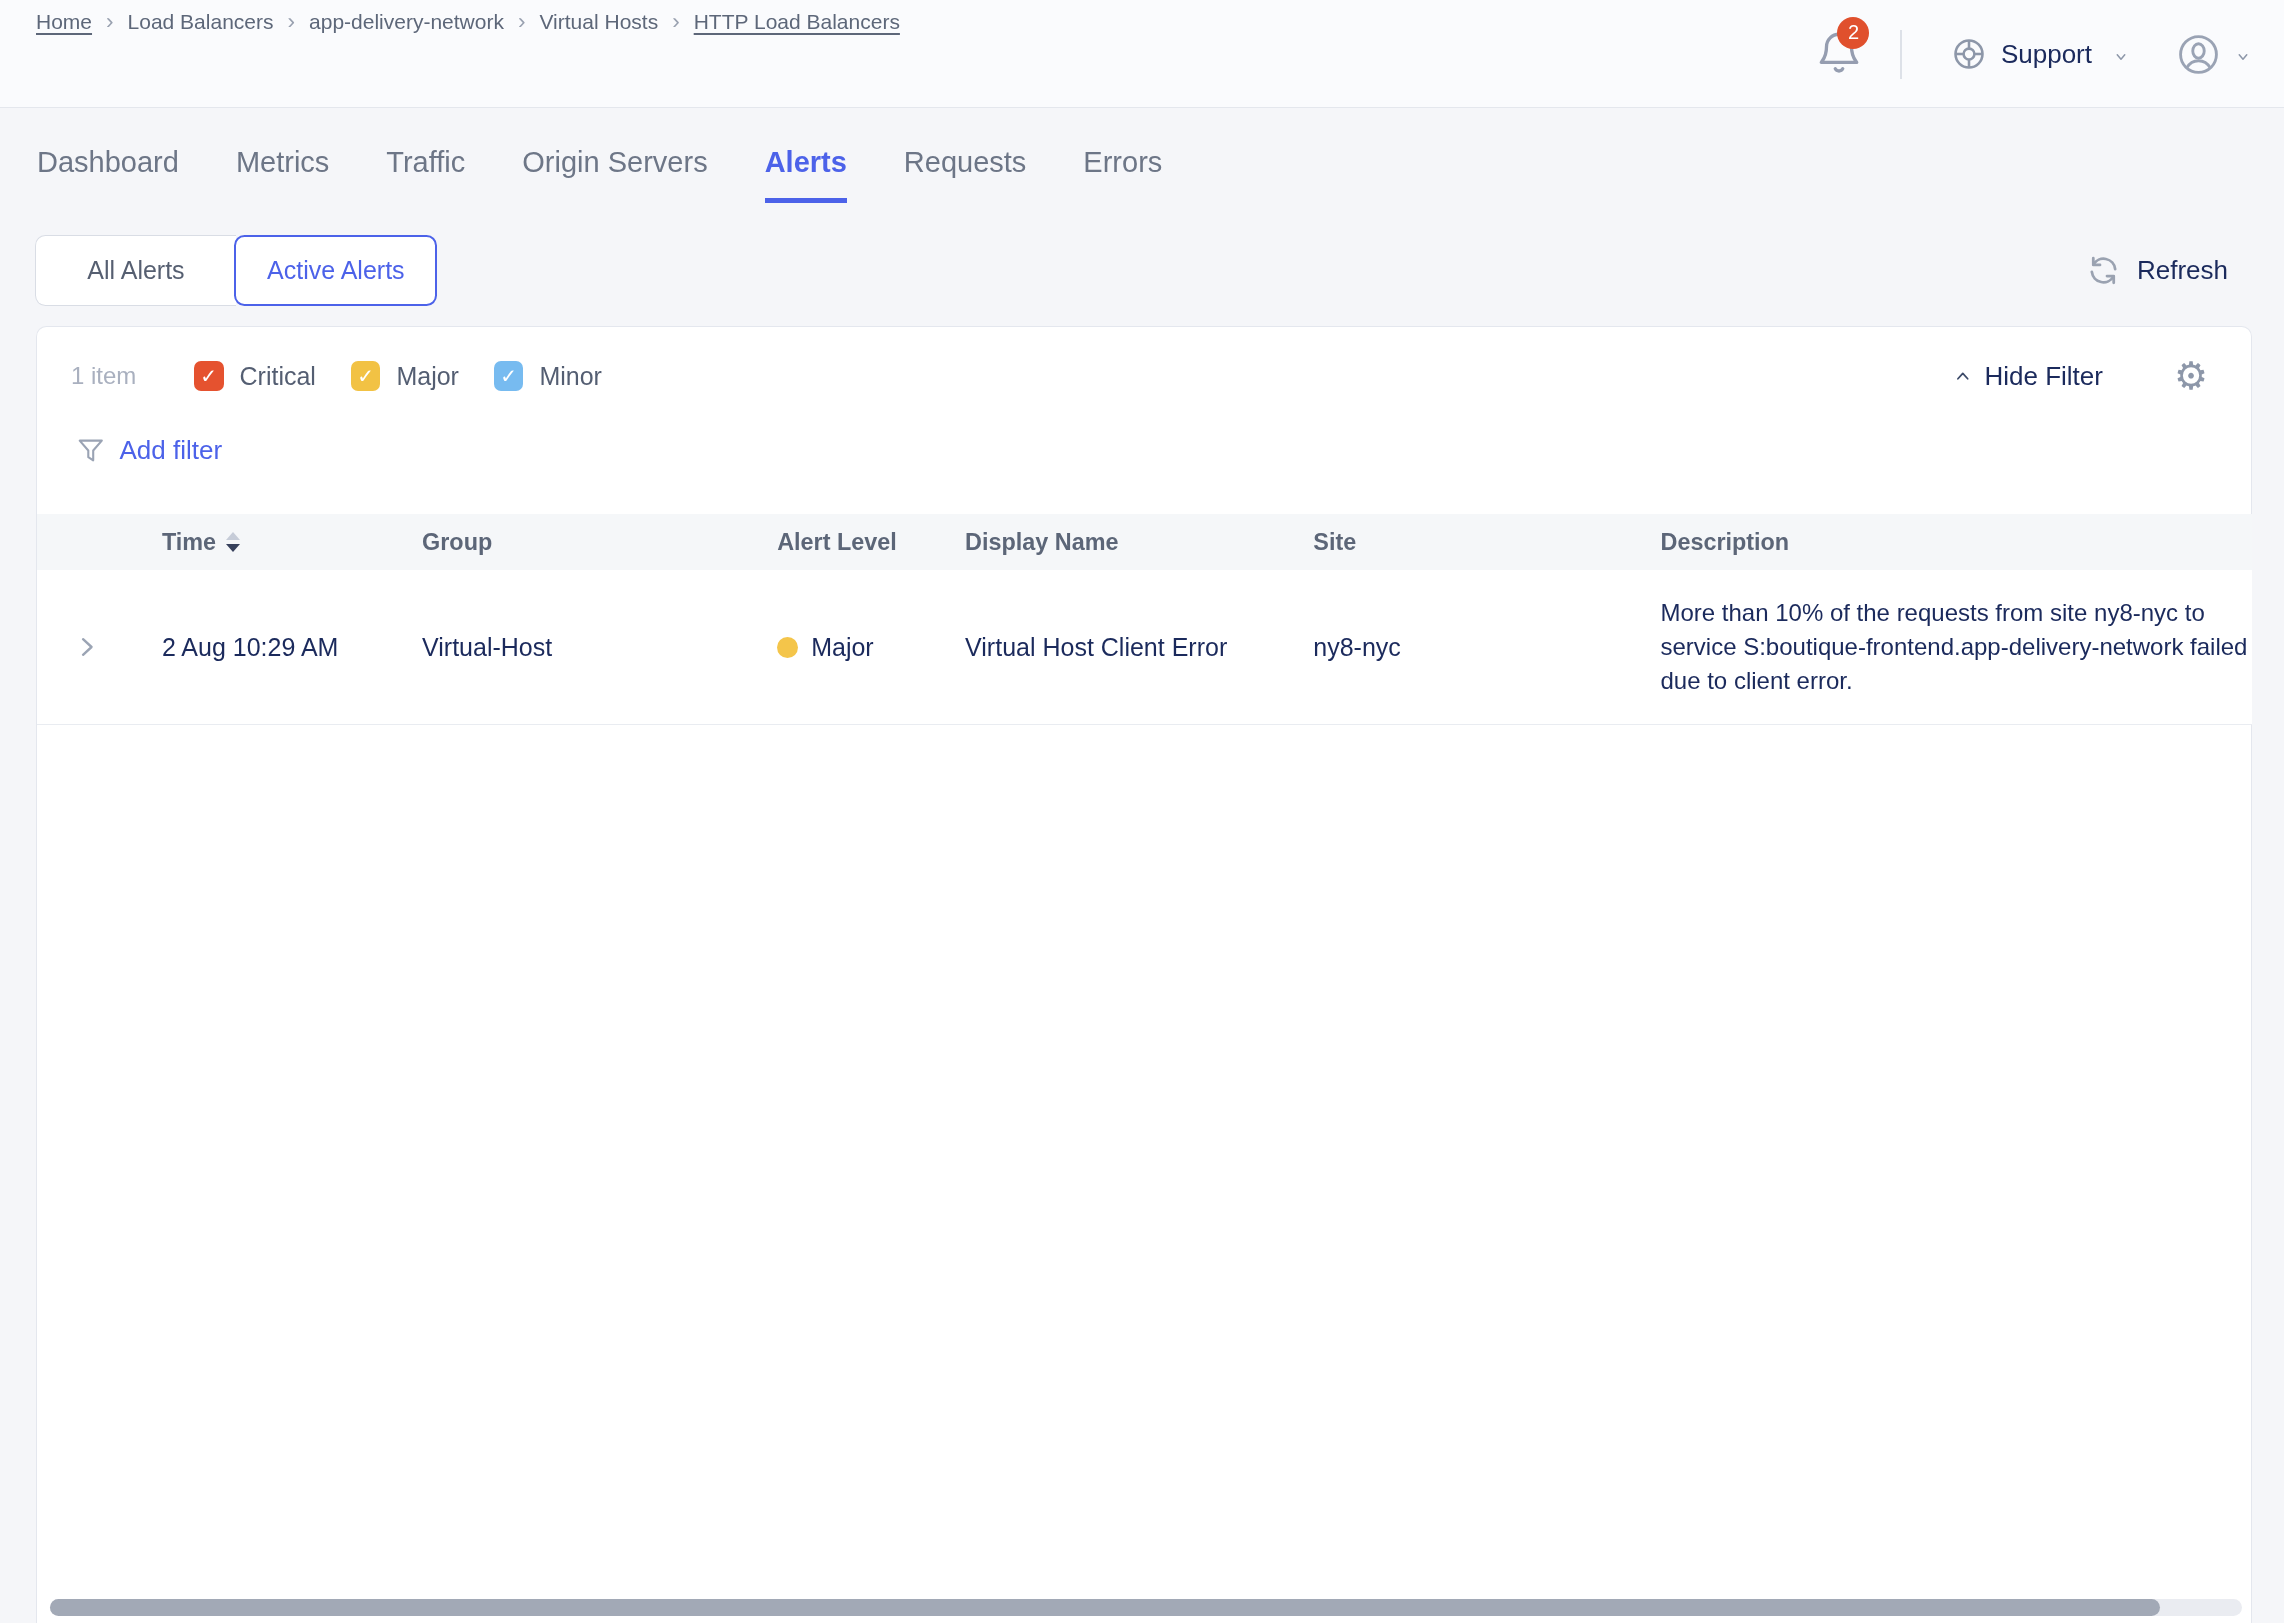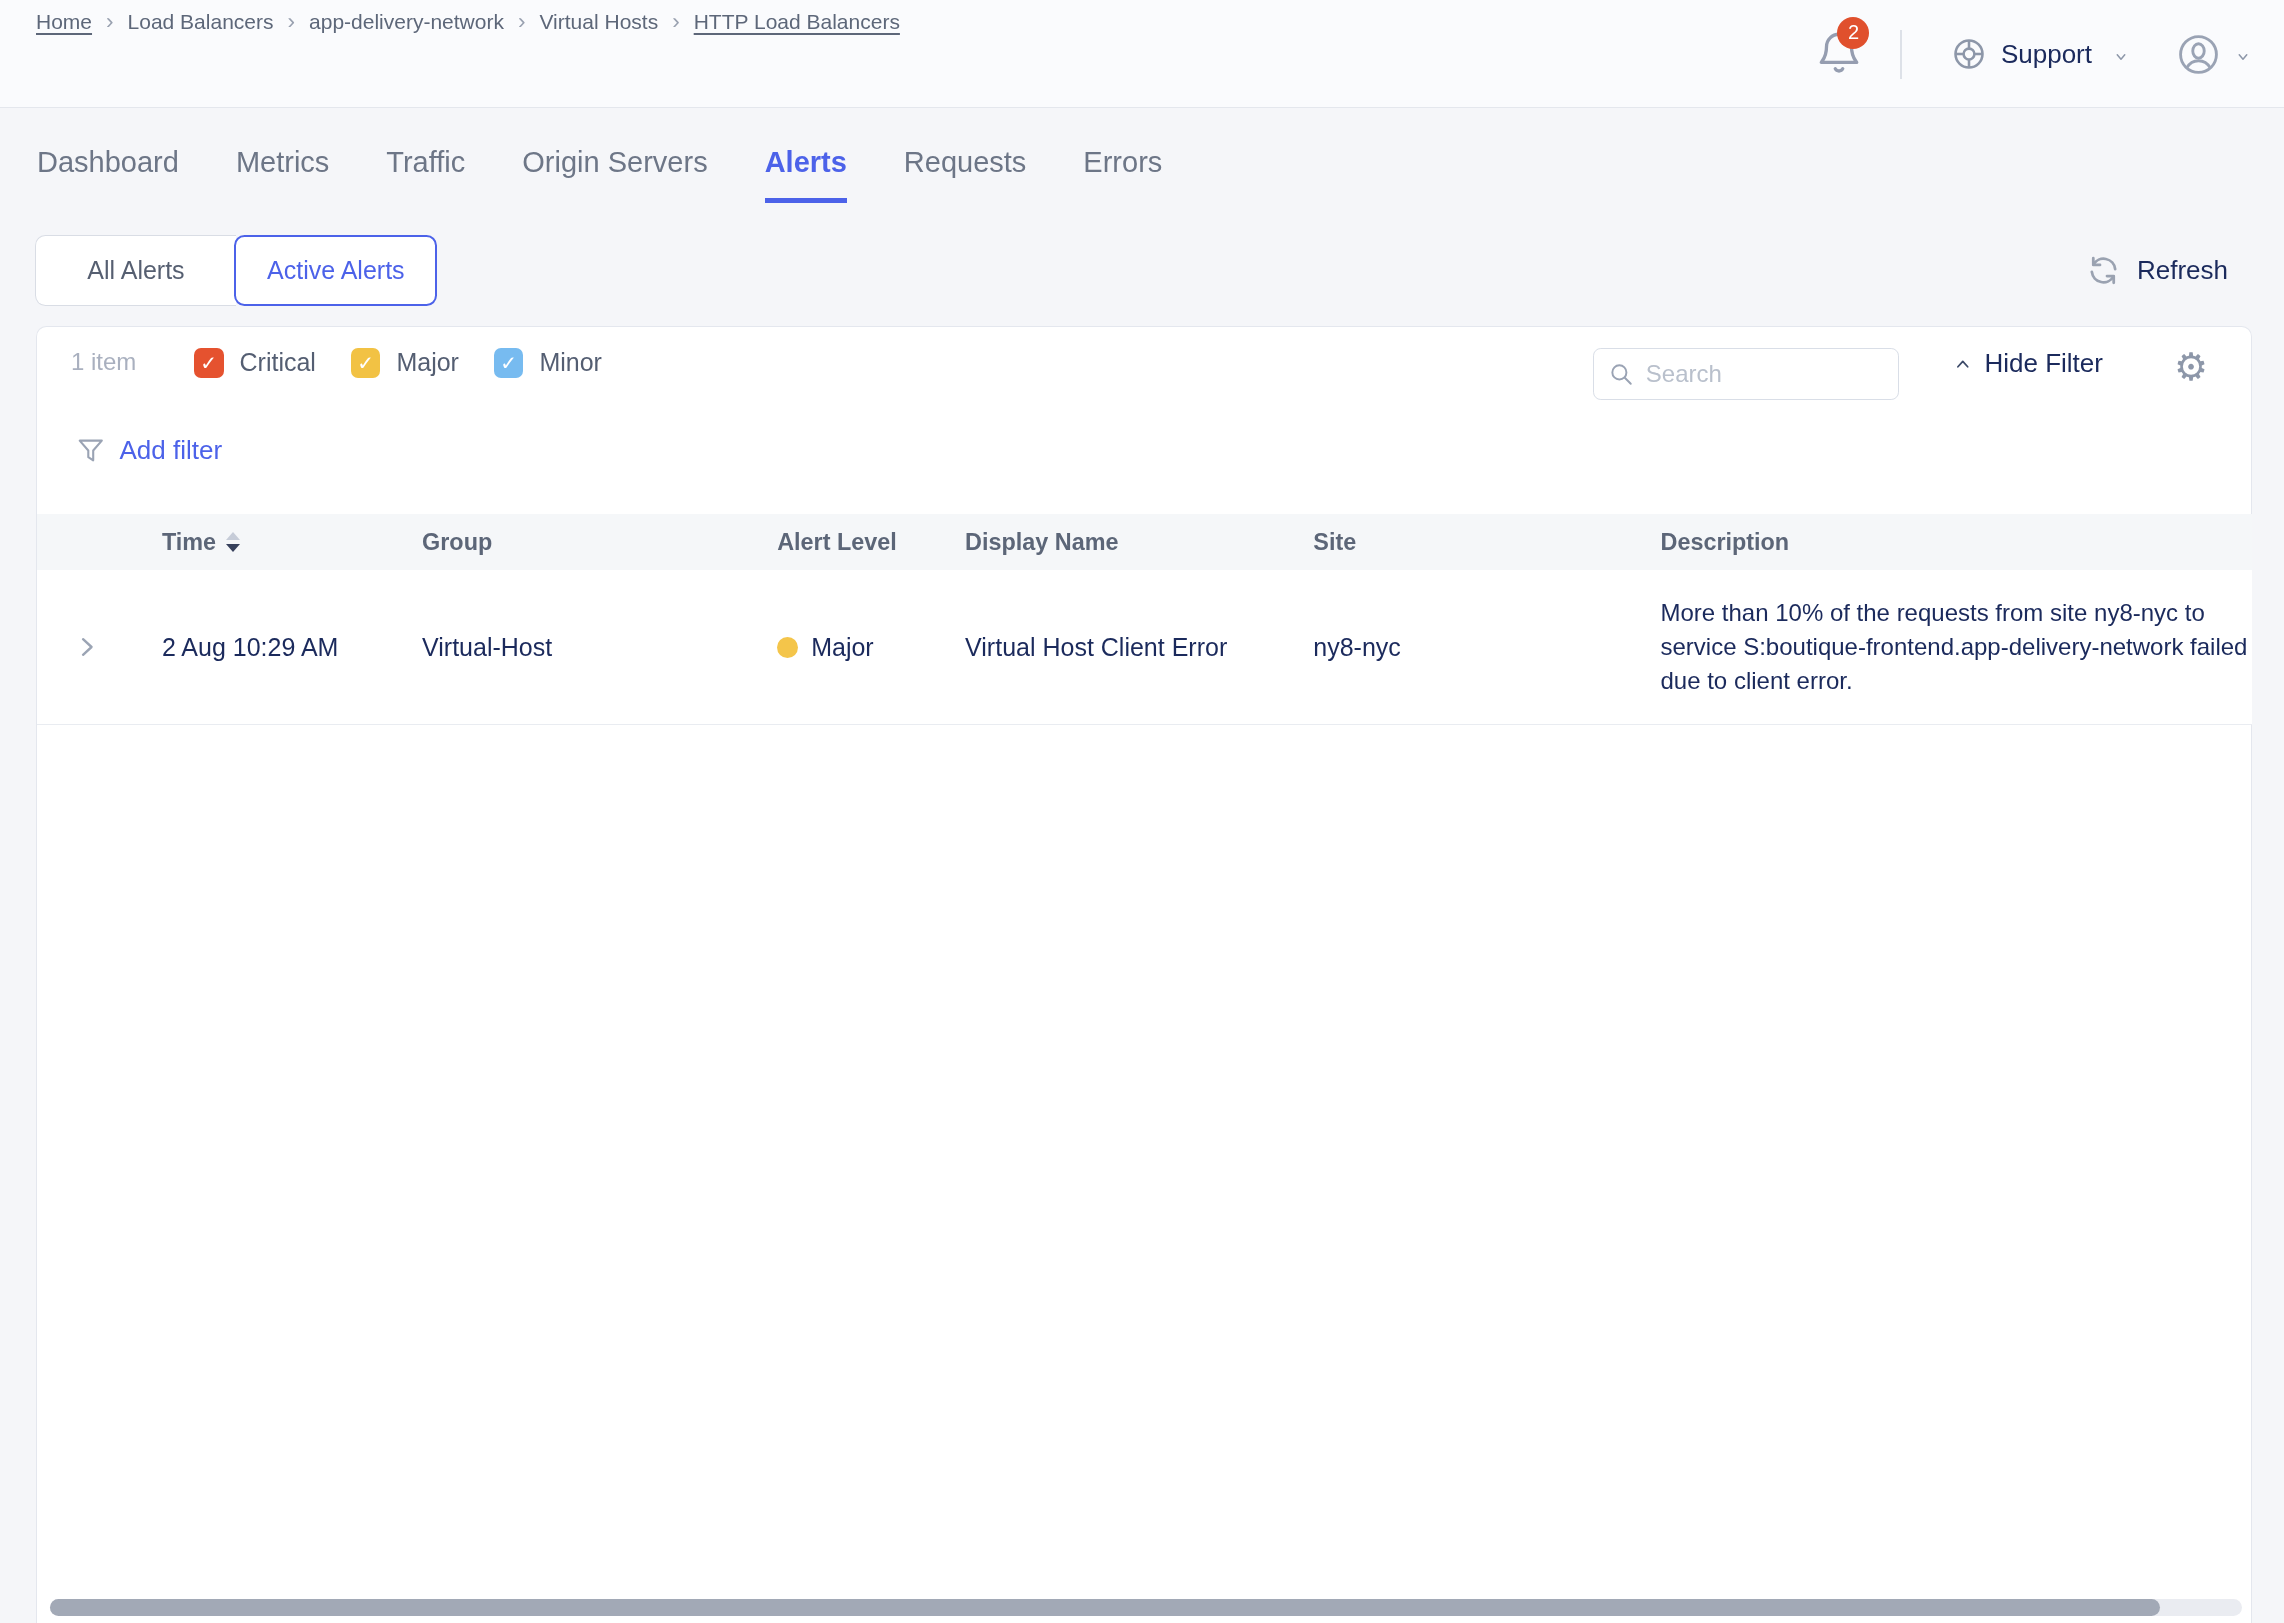--- a/index.html
+++ b/index.html
@@ -78,21 +78,21 @@
   .refresh-label { font-size:26px; font-weight:500; color:#1b2a5c; }
 
   
   .card {
     position:absolute; left:36px; top:326px; width:2216px; height:1298px;
     background:#fff; border:1.7px solid #e4e7ee; border-bottom:none;
     border-radius:10.4px 10.4px 0 0;
   }
   .filter-row {
     position:absolute; left:0; top:21px; width:100%; height:56px;
-    display:flex; align-items:flex-start;
+    display:flex; align-items:center;
   }
   .item-count { margin-left:34px; font-size:24px; color:#a9b0bf; width:67px; }
   .sev-group { display:flex; align-items:center; margin-left:56px; cursor:pointer; }
   .sev-group + .sev-group { margin-left:35px; }
   .sev-box {
     width:29.5px; height:29.5px; border-radius:7px; display:flex; align-items:center; justify-content:center;
     color:#fff; font-size:20px; font-weight:700;
   }
   .sev-label { margin-left:16px; font-size:25px; color:#545e72; }
   .spacer { flex:1; }
@@ -255,29 +255,20 @@
         <span class="sev-box" style="background-color: rgb(242, 194, 68);">✓</span>
         <span class="sev-label">Major</span>
       </div>
       <div class="sev-group">
         <span class="sev-box" style="background-color: rgb(119, 187, 240);">✓</span>
         <span class="sev-label">Minor</span>
       </div>
 
       <div class="spacer"></div>
 
-      <div class="search-box">
-        <span class="icon">
-          <svg viewBox="0 0 24 24" width="26" height="26" fill="none" stroke="#9aa3b4" stroke-width="1.8" stroke-linecap="round">
-            <circle cx="10.5" cy="10.5" r="6.5"></circle>
-              <line x1="15.5" y1="15.5" x2="21" y2="21"></line>
-          </svg>
-        </span>
-        <input type="text" placeholder="Search" style="">
-      </div>
 
       <div class="hide-filter">
         <span class="chev">
           <svg viewBox="0 0 16 16" width="15.6" height="15.6">
               <polyline points="3,10 8,4.5 13,10" fill="none" stroke="#3c4a68" stroke-width="1.8" stroke-linecap="round" stroke-linejoin="round"></polyline>
             </svg>
         </span>
         <span class="hide-filter-label">Hide Filter</span>
       </div>
 

